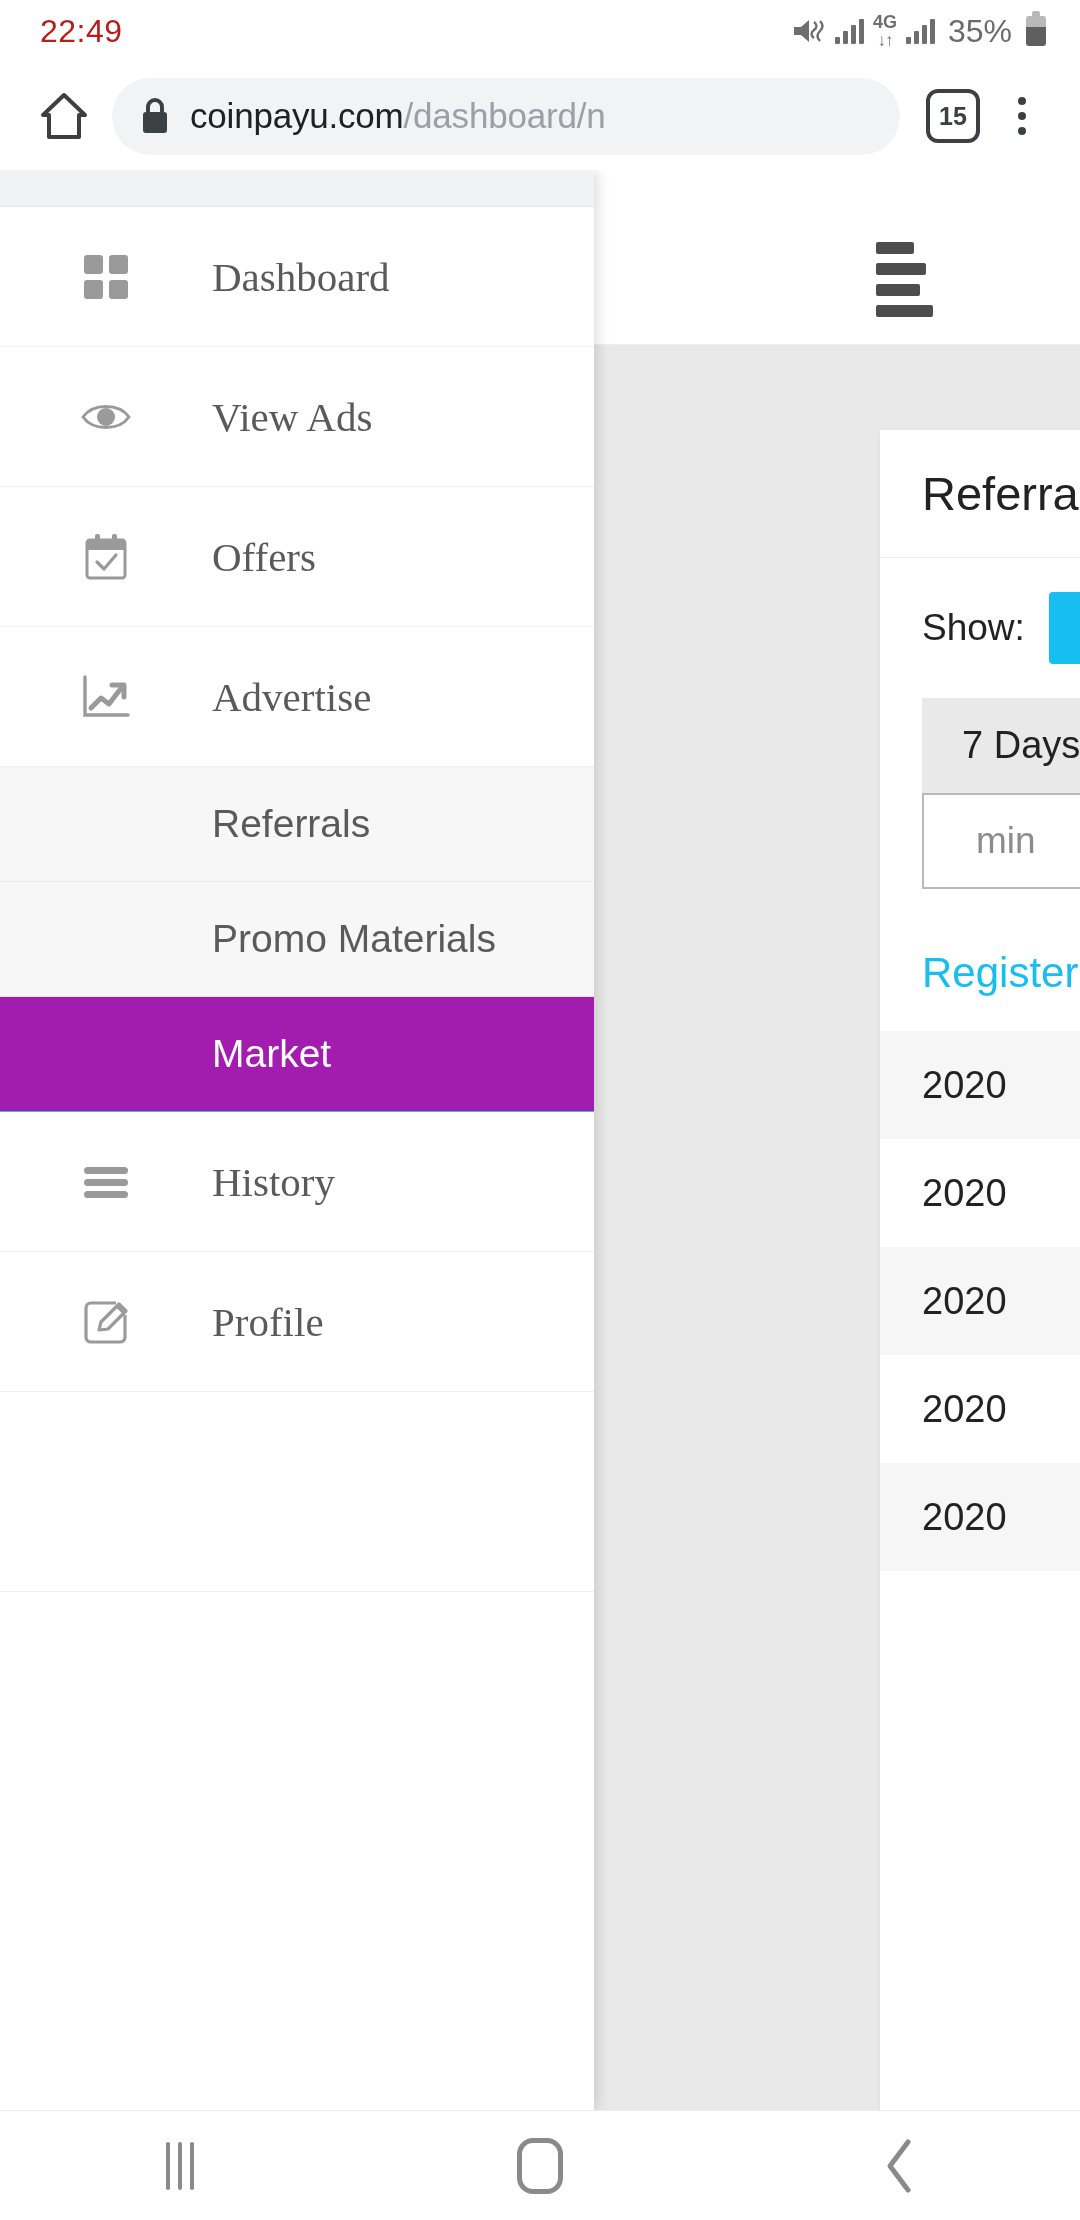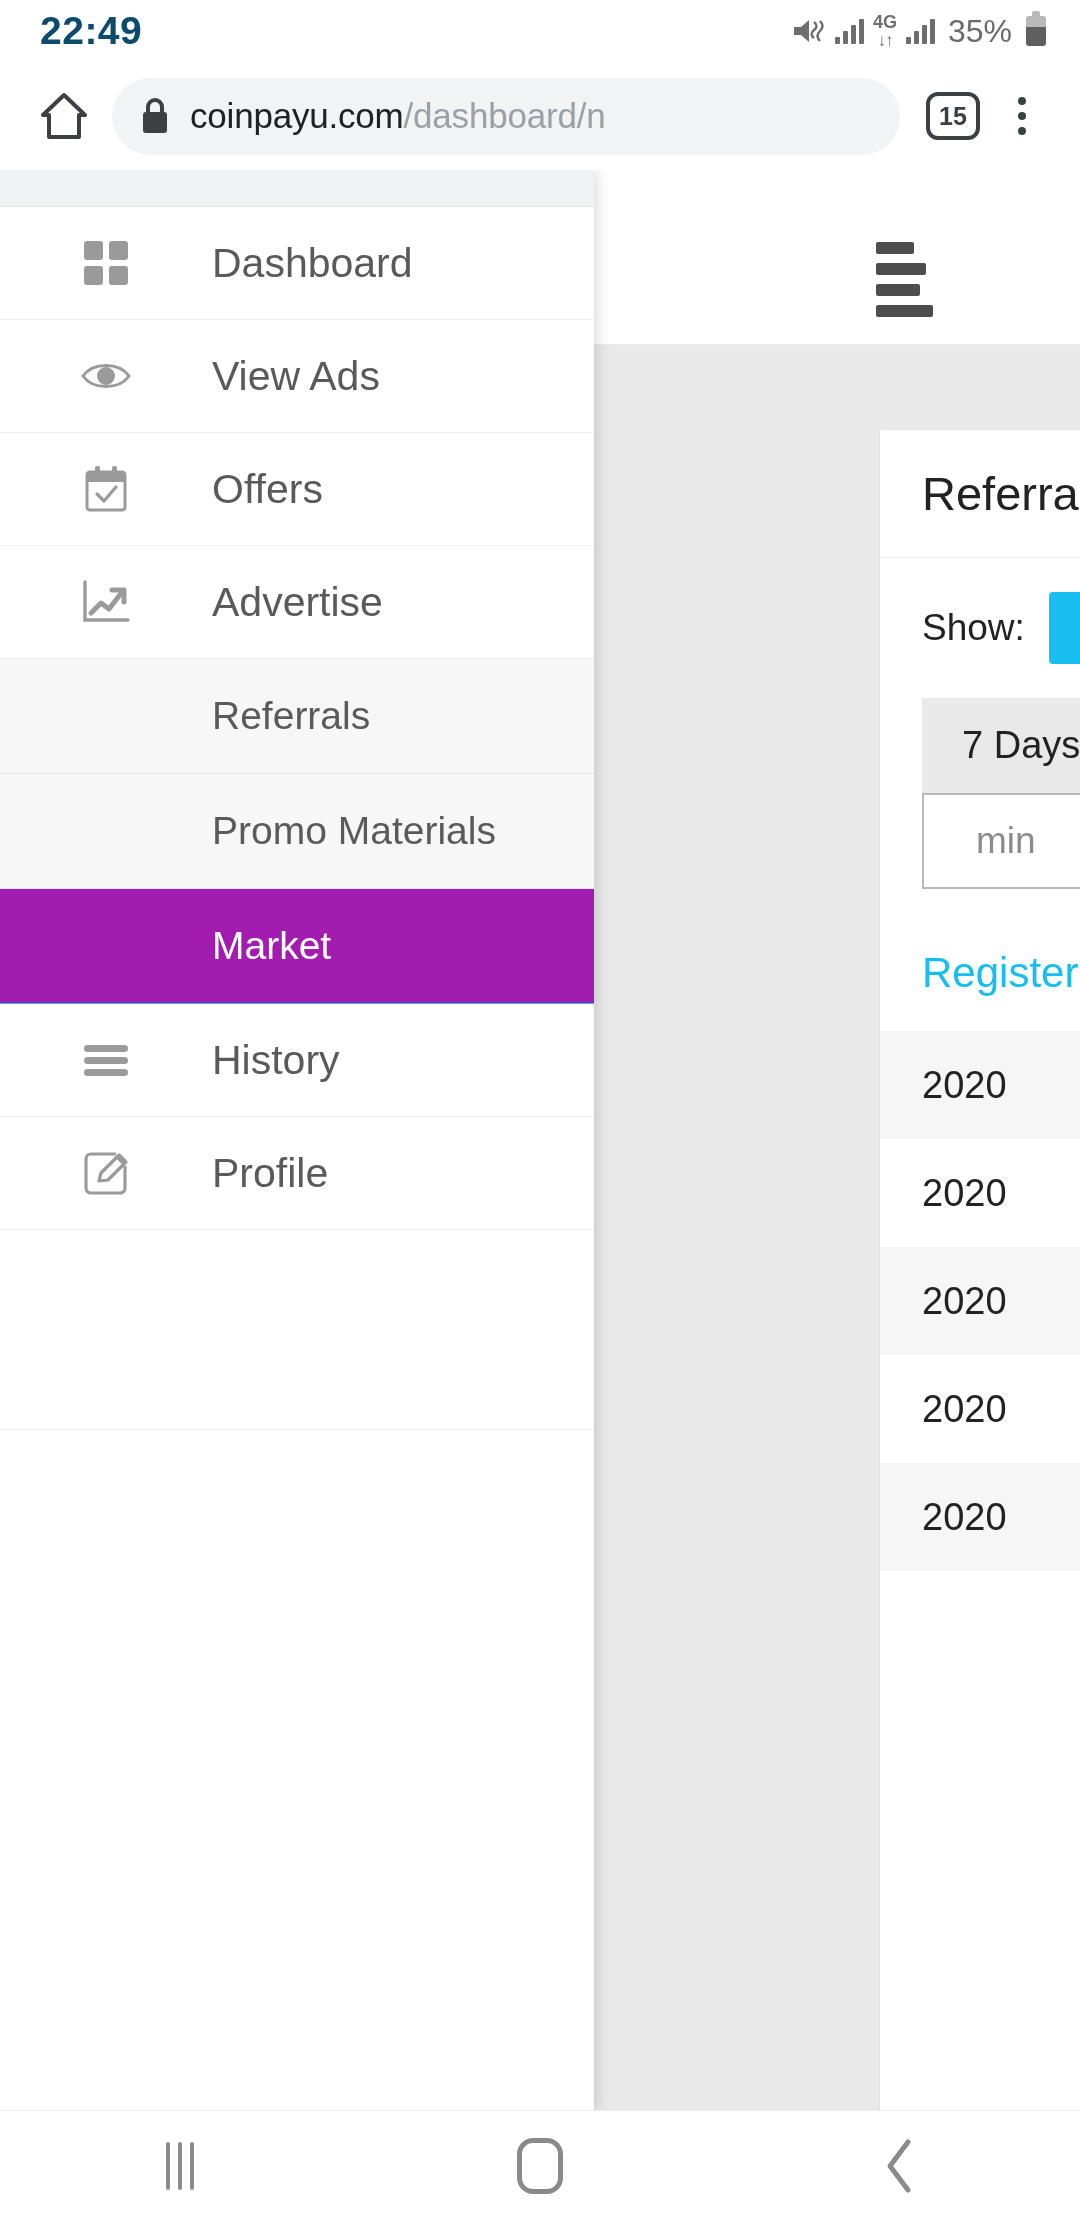--- a/index.html
+++ b/index.html
@@ -11,21 +11,21 @@
   }
 
   
   #status-bar {
     height: 62px;
     display: flex; align-items: center; justify-content: space-between;
     padding: 0 34px 0 40px;
     background: #ffffff;
     color: #6e6e6e;
   }
-  #status-clock { font-size: 39px; letter-spacing: .5px; color: #0c4a6e; font-weight: bold; }
+  #status-clock { font-size: 32px; letter-spacing: .5px; color: #b91c1c; }
   #status-right { display: flex; align-items: center; gap: 9px; }
   .sb-icon { display: flex; align-items: flex-end; height: 30px; }
   .bars { display: flex; align-items: flex-end; gap: 3px; height: 26px; }
   .bars i { display: block; width: 5px; background: #6e6e6e; border-radius: 1px; }
   .bars i:nth-child(1) { height: 7px; }
   .bars i:nth-child(2) { height: 13px; }
   .bars i:nth-child(3) { height: 19px; }
   .bars i:nth-child(4) { height: 25px; }
   #battery-pct { font-size: 32px; color: #6b6b6b; margin-left: 4px; }
   .battery {
@@ -51,21 +51,21 @@
     flex: 1; height: 77px; background: #f1f3f4; border-radius: 39px;
     display: flex; align-items: center; padding: 0 28px; gap: 20px;
     overflow: hidden; min-width: 0;
   }
   #url-text {
     font-size: 35px; color: #202124; white-space: nowrap;
     overflow: hidden; letter-spacing: -.2px;
   }
   #url-text .dim { color: #9aa0a6; }
   #tab-count {
-    width: 54px; height: 48px; border: 4px solid #3c4043; border-radius: 12px;
+    width: 54px; height: 54px; border: 4px solid #3c4043; border-radius: 12px;
     display: flex; align-items: center; justify-content: center;
     font-size: 25px; font-weight: 700; color: #3c4043; margin-left: 16px;
   }
   #menu-dots { width: 64px; display: flex; flex-direction: column; align-items: center; gap: 7px; }
   #menu-dots span { width: 8px; height: 8px; background: #3c4043; border-radius: 50%; }
 
   
   #viewport {
     position: relative; width: 1080px; height: 1940px;
     background: #ffffff; overflow: hidden;
@@ -132,22 +132,22 @@
   .ref-row.even { background: #ffffff; }
 
   
   #drawer {
     position: absolute; top: 0; left: 0; width: 594px; bottom: 0;
     background: #ffffff; box-shadow: 2px 0 14px rgba(0,0,0,.16);
     overflow: hidden;
   }
   #drawer-spacer { height: 37px; background: #f1f2f3; border-bottom: 1px solid #e7e7e7; }
   .nav-item {
-    height: 113px; display: flex; align-items: center;
-    border-bottom: 1px solid #efefef; background: #ffffff;
+    height: 140px; display: flex; align-items: center;
+    border-bottom: 1px solid #efefef; background: #ffffff; font-family: Liberation Serif, serif;
   }
   .nav-icon {
     width: 212px; display: flex; align-items: center; justify-content: center;
     flex-shrink: 0;
   }
   .nav-label { font-size: 41px; color: #5a5a5a; white-space: nowrap; }
   .sub-item {
     height: 115px; display: flex; align-items: center;
     padding-left: 212px; background: #f7f7f7;
     border-bottom: 1px solid #e8e8e8;

